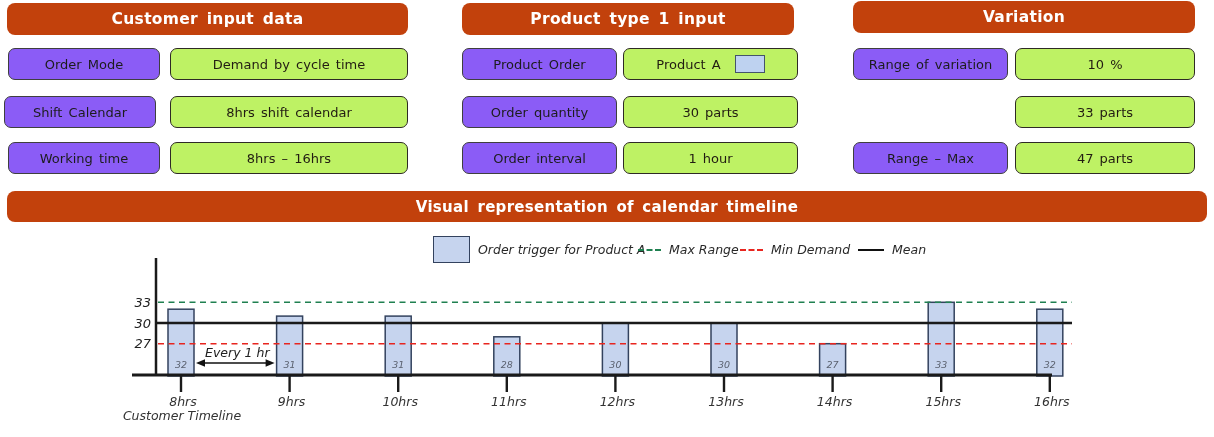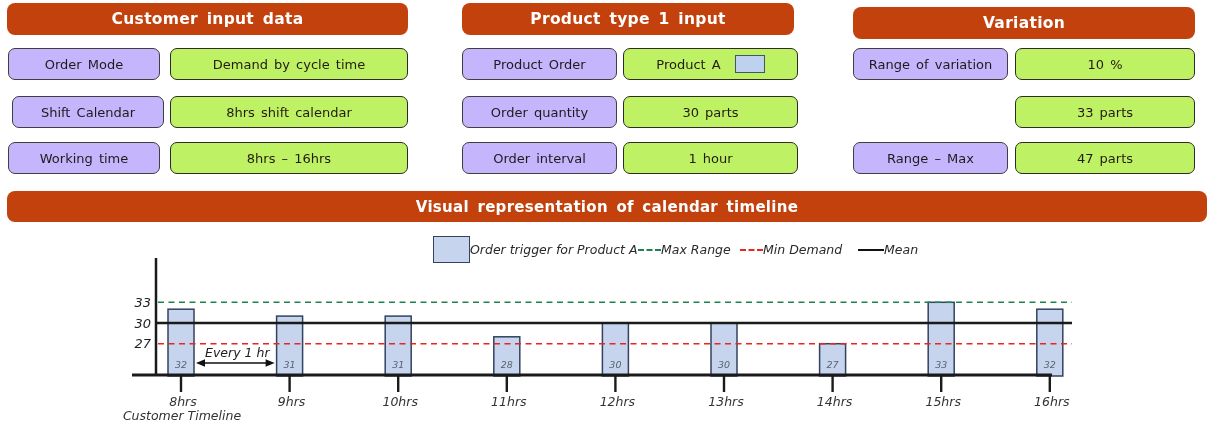--- a/index.html
+++ b/index.html
@@ -1,62 +1,62 @@
 <!DOCTYPE html>
 <html><head>
 <meta charset="utf-8">
 <style>
   html,body{margin:0;padding:0;background:#fff;}
   .page{position:relative;width:1214px;height:437px;background:#fff;overflow:hidden;
         font-family:"DejaVu Sans","Liberation Sans",sans-serif;}
   .hdr{position:absolute;height:32px;background:#c2410c;color:#fff;font-weight:bold;
        font-size:15.5px;letter-spacing:0.3px;border-radius:8px;display:flex;
        align-items:center;justify-content:center;box-sizing:border-box;word-spacing:3px;}
-  .lbl{position:absolute;height:32px;background:#c4b5fd;border:1.6px solid #3f3f3f;
+  .lbl{position:absolute;height:32px;background:#8b5cf6;border:1.6px solid #3f3f3f;
        border-radius:7px;display:flex;align-items:center;justify-content:center;
        font-size:13px;color:#1c1c1c;box-sizing:border-box;word-spacing:2px;}
   .val{position:absolute;height:32px;background:#bef264;border:1.6px solid #2e2a25;
        border-radius:7px;display:flex;align-items:center;justify-content:center;
        font-size:13px;color:#221c12;box-sizing:border-box;word-spacing:2px;}
   .swatch{display:inline-block;width:30px;height:18px;background:#bed2f0;
           border:1.5px solid #44546a;margin-left:14px;box-sizing:border-box;}
   .legend-item{position:absolute;top:236px;height:27px;display:flex;align-items:center;
-               gap:0;font-style:italic;font-size:12.5px;color:#2a2a2a;white-space:nowrap;text-align:right;}
+               gap:8px;font-style:italic;font-size:12.5px;color:#2a2a2a;white-space:nowrap;text-align:right;}
   .legend-swatch{width:37px;height:27px;background:#c6d4ee;border:1.6px solid #33425e;
                  box-sizing:border-box;}
   .dash{width:23px;height:0;border-top:2px dashed #1f8050;}
   .dash.red{border-top-color:#e8251f;}
   .solid{width:26px;height:0;border-top:2.6px solid #111;}
   #timeline-chart{position:absolute;left:0;top:250px;width:1214px;height:187px;}
 </style>
 </head>
 <body>
 
 <div class="page">
 
   <div class="hdr" style="left:7px;top:3px;width:401px">Customer input data</div>
   <div class="lbl" style="left:8px;top:48px;width:152px">Order Mode</div>
   <div class="val" style="left:170px;top:48px;width:238px">Demand by cycle time</div>
-  <div class="lbl" style="left:12px;top:96px;width:152px">Shift Calendar</div>
+  <div class="lbl" style="left:4px;top:96px;width:152px">Shift Calendar</div>
   <div class="val" style="left:170px;top:96px;width:238px">8hrs shift calendar</div>
   <div class="lbl" style="left:8px;top:142px;width:152px">Working time</div>
   <div class="val" style="left:170px;top:142px;width:238px">8hrs – 16hrs</div>
 
   <div class="hdr" style="left:462px;top:3px;width:332px">Product type 1 input</div>
   <div class="lbl" style="left:462px;top:48px;width:155px">Product Order</div>
   <div class="val" style="left:623px;top:48px;width:175px">
     <span>Product A</span>
     <span class="swatch"></span>
   </div>
   <div class="lbl" style="left:462px;top:96px;width:155px">Order quantity</div>
   <div class="val" style="left:623px;top:96px;width:175px">30 parts</div>
   <div class="lbl" style="left:462px;top:142px;width:155px">Order interval</div>
   <div class="val" style="left:623px;top:142px;width:175px">1 hour</div>
 
-  <div class="hdr" style="left:853px;top:7px;width:342px">Variation</div>
+  <div class="hdr" style="left:853px;top:1px;width:342px">Variation</div>
   <div class="lbl" style="left:853px;top:48px;width:155px">Range of variation</div>
   <div class="val" style="left:1015px;top:48px;width:180px">10 %</div>
   <div class="val" style="left:1015px;top:96px;width:180px">33 parts</div>
   <div class="lbl" style="left:853px;top:142px;width:155px">Range – Max</div>
   <div class="val" style="left:1015px;top:142px;width:180px">47 parts</div>
 
   <div class="hdr" style="left:7px;top:191px;width:1200px;height:31px;font-size:15px">Visual representation of calendar timeline</div>
 
   <div class="legend-item" style="left:433px">
     <span class="legend-swatch"></span>

